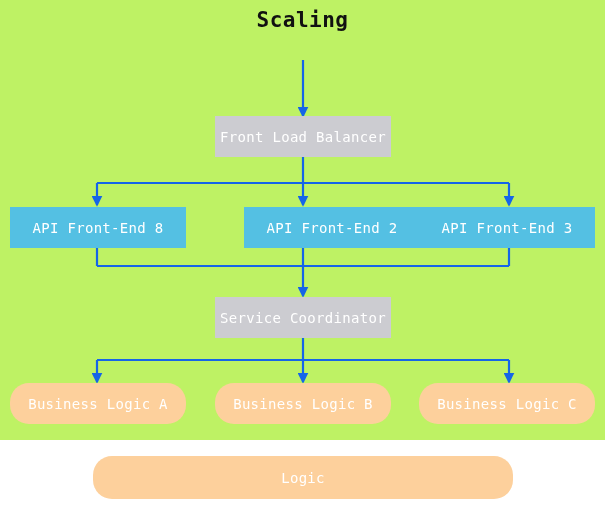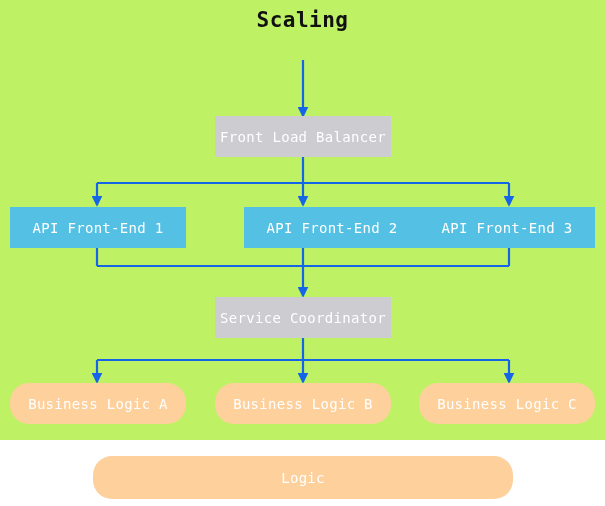--- a/index.html
+++ b/index.html
@@ -89,21 +89,21 @@
       <path d="M 303 338 L 303 360"></path>
       <path d="M 97 360 L 509 360"></path>
       <path d="M 97 360 L 97 382" marker-end="url(#arrowhead)"></path>
       <path d="M 303 360 L 303 382" marker-end="url(#arrowhead)"></path>
       <path d="M 509 360 L 509 382" marker-end="url(#arrowhead)"></path>
     </g>
   </svg>
 
   <div class="node node-gray" style="left:215px; top:116px; width:176px; height:41px;">Front Load Balancer</div>
 
-  <div class="node node-cyan" style="left:10px; top:207px; width:176px; height:41px;">API Front-End 1</div>
+  <div class="node node-cyan" style="left:10px; top:207px; width:176px; height:41px;">API Front-End 8</div>
 
   <div class="node node-cyan" style="left:215px; top:207px; width:176px; height:41px;margin-left:29px;">API Front-End 2</div>
 
   <div class="node node-cyan" style="left:419px; top:207px; width:176px; height:41px;">API Front-End 3</div>
 
   <div class="node node-gray" style="left:215px; top:297px; width:176px; height:41px;">Service Coordinator</div>
 
   <div class="node node-orange" style="left:10px; top:383px; width:176px; height:41px;">Business Logic A</div>
 
   <div class="node node-orange" style="left:215px; top:383px; width:176px; height:41px;">Business Logic B</div>

